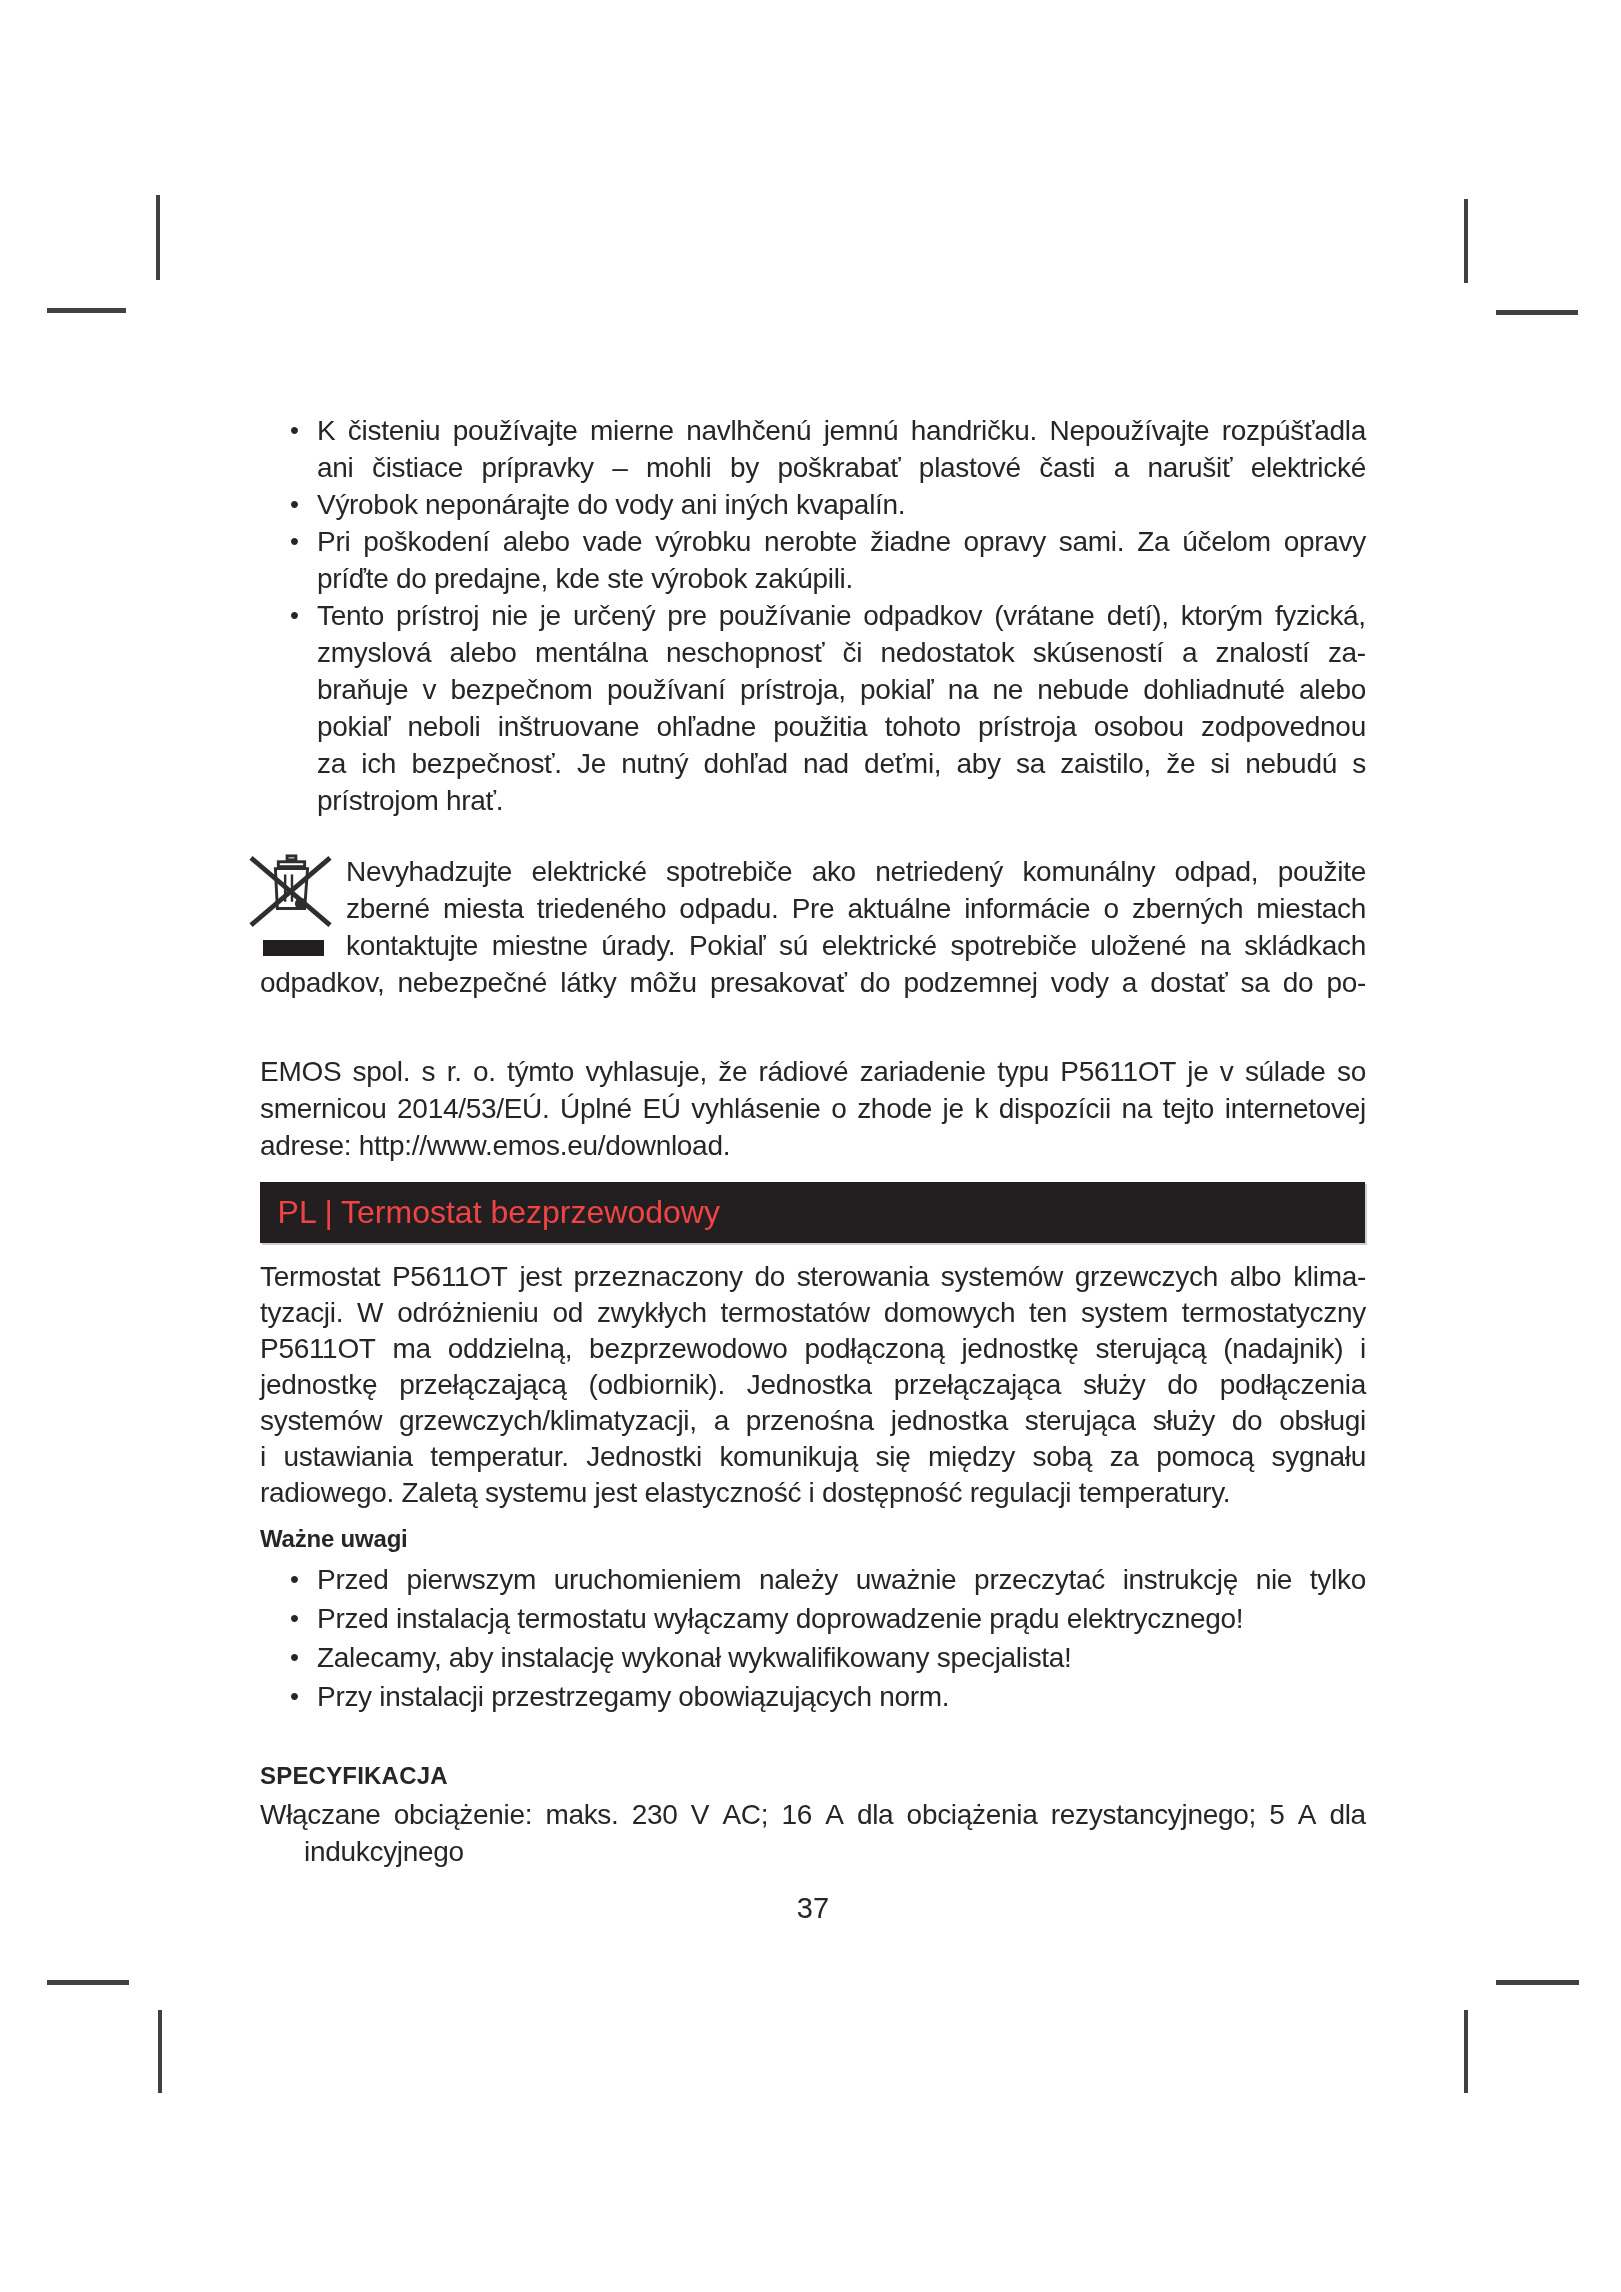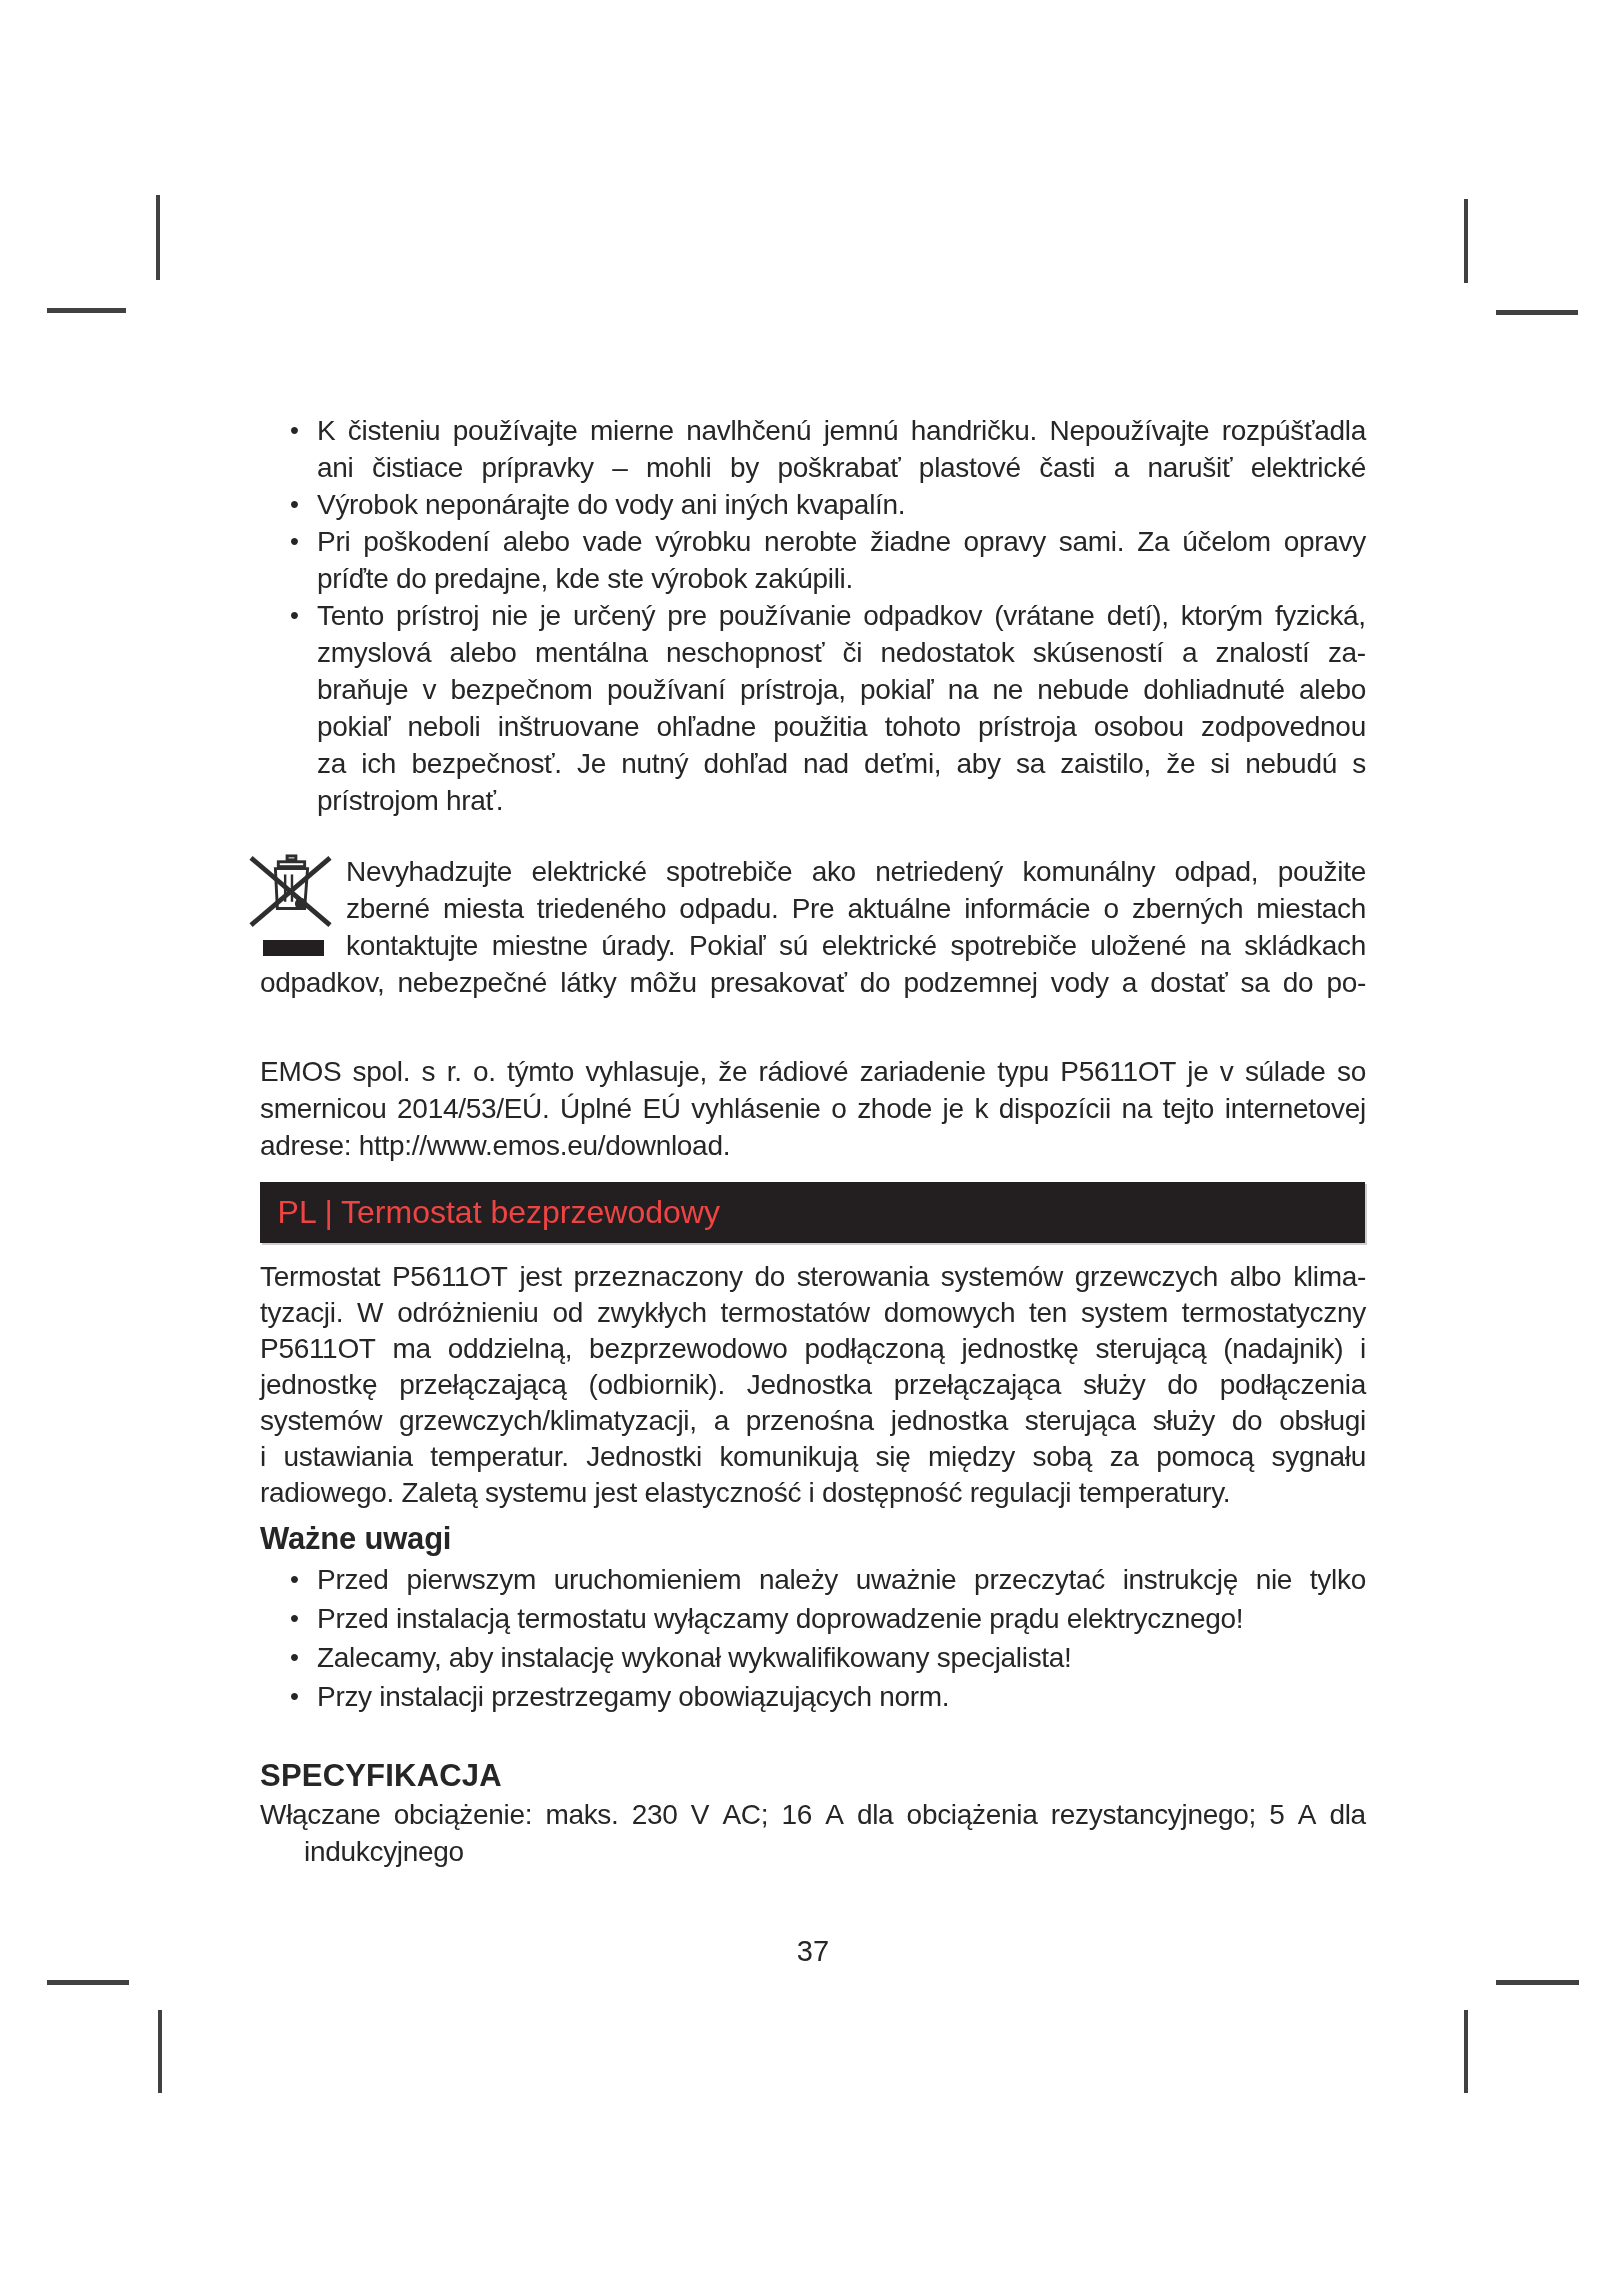--- a/index.html
+++ b/index.html
@@ -19,23 +19,23 @@
   .pl-notes .bitem{margin-bottom:2px;}
   
   .weee-icon{position:absolute;left:-11.8px;top:0;width:86px;height:78px;}
   .weee-bar{position:absolute;left:2.9px;top:87px;width:61px;height:15.7px;background:#231f20;}
   .weee-ind{margin-left:86px;}
   .weee-full{margin-left:0;}
   
   .lang-bar{position:absolute;left:0;top:1182px;width:1105px;height:61px;background:#231f20;
             color:#ef4444;display:flex;align-items:center;padding-left:17.6px;box-sizing:border-box;
             font-size:32px;letter-spacing:0;box-shadow:2px 2px 0 0 #cfcfcf;}
-  .hdg{position:absolute;left:0;margin:0;font-size:31px;font-weight:bold;line-height:39px;letter-spacing:-0.2px;}
+  .hdg{position:absolute;left:0;margin:0;font-size:24px;font-weight:bold;line-height:39px;letter-spacing:-0.2px;}
   .hdg.caps{letter-spacing:0.2px;}
-  .pageno{position:absolute;left:0;top:1892px;width:1106px;text-align:center;font-size:29px;letter-spacing:0;margin-top:43px;}
+  .pageno{position:absolute;left:0;top:1892px;width:1106px;text-align:center;font-size:29px;letter-spacing:0;}
   
   #sk-bullets{top:412px;}
   #weee{top:853px;}
   #emos{top:1053px;}
   #intro{top:1259px;--lh:36px;}
   #wazne-hdg{top:1519px;}
   #pl-bullets{top:1561px;}
   #spec-hdg{top:1756px;}
   #spec-lines{top:1796px;}
 </style>

